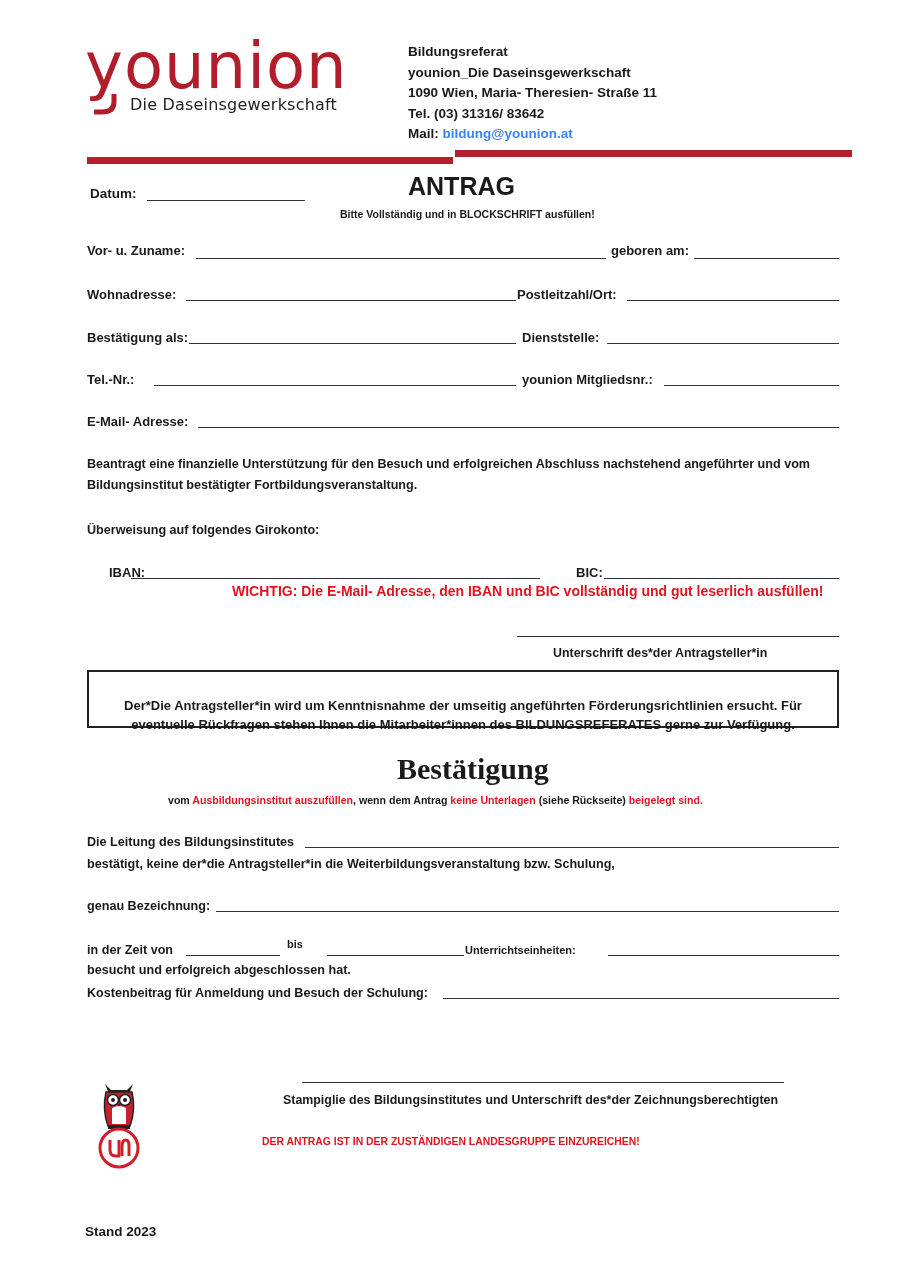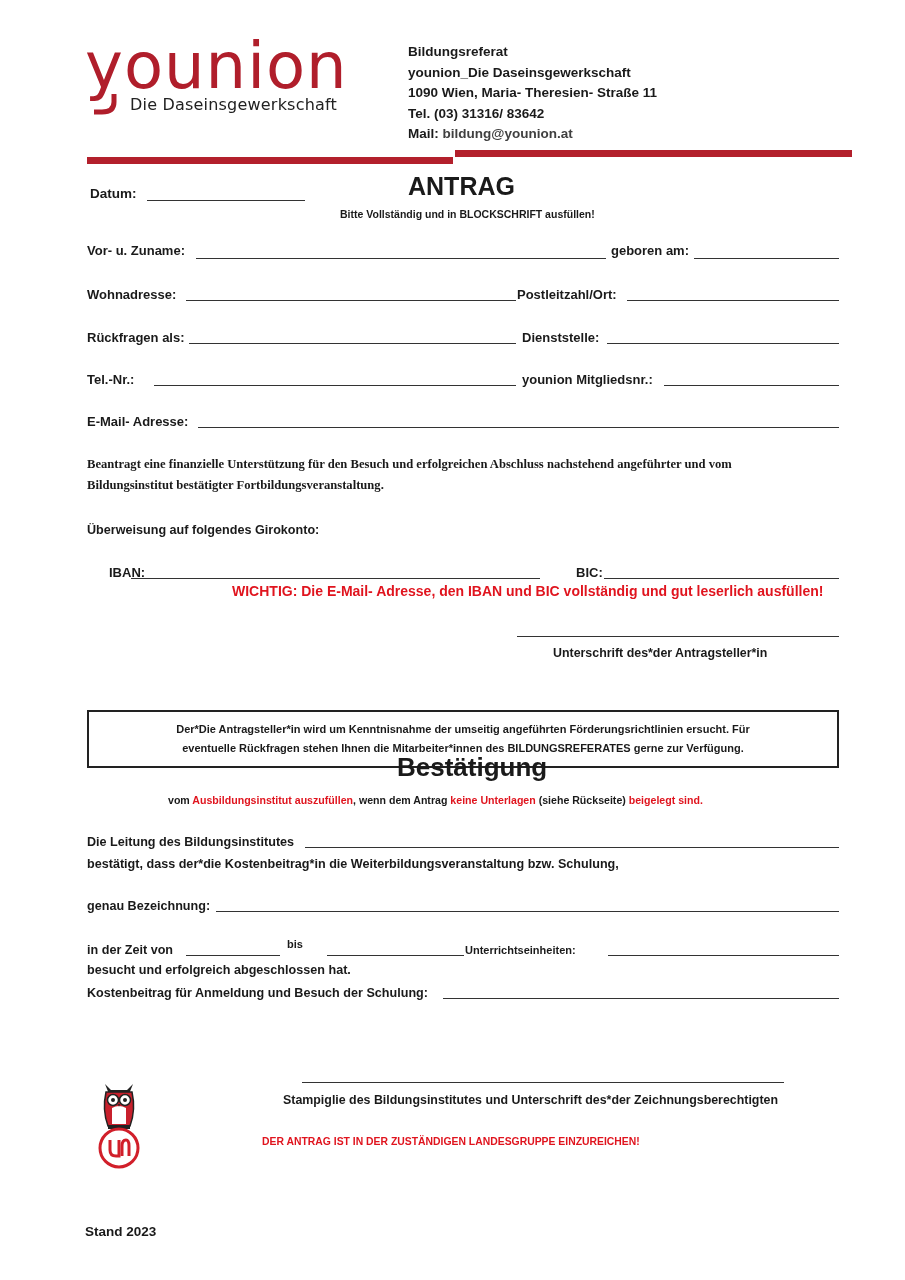--- a/index.html
+++ b/index.html
@@ -1,41 +1,41 @@
 <!DOCTYPE html>
 <html><head>
 <meta charset="utf-8">
 <style>
   * { box-sizing: border-box; margin: 0; padding: 0; }
   html, body { width: 905px; height: 1280px; background: #ffffff; overflow: hidden; }
   body { position: relative; font-family: "Liberation Sans", sans-serif; color: #1a1a1a; }
   .abs { position: absolute; }
   .red { color: #e0141e; }
-  .blue { color: #404040; }
+  .blue { color: #3b82f6; }
 
   
   .logo-word { left: 85px; top: 34px; font-family: "DejaVu Sans", sans-serif; font-size: 64px; color: #b01e2b; letter-spacing: 1px; line-height: 64px; font-weight: normal; }
   .logo-sub { left: 130px; top: 95px; font-family: "DejaVu Sans", sans-serif; font-size: 16px; color: #222; letter-spacing: 0.2px; }
 
   
   .addr { left: 408px; top: 42px; font-size: 13.5px; font-weight: bold; line-height: 20.5px; color: #1a1a1a; }
 
   
   .bar-left { left: 87px; top: 157px; width: 366px; height: 7px; background: #b3202c; }
   .bar-right { left: 455px; top: 150px; width: 397px; height: 7px; background: #b3202c; }
 
   .lbl { font-size: 13px; font-weight: bold; white-space: nowrap; line-height: 16px; }
   .line { border-bottom: 1px solid #333; height: 1px; }
 
   .title { font-size: 25px; font-weight: bold; }
   .sub { font-size: 10.5px; font-weight: bold; }
 
-  .para { font-size: 12.6px; font-weight: bold; line-height: 21px; font-family: Liberation Serif, serif; }
+  .para { font-size: 12.6px; font-weight: bold; line-height: 21px; }
 
-  .notice-box { left: 87px; top: 710px; width: 752px; height: 58px; border: 2px solid #222; text-align: center; font-size: 11px; font-weight: bold; line-height: 19px; padding-top: 8px; }
+  .notice-box { left: 87px; top: 670px; width: 752px; height: 58px; border: 2px solid #222; text-align: center; font-size: 13px; font-weight: bold; line-height: 19px; padding-top: 24px; }
 
   .owl { left: 94px; top: 1080px; width: 50px; height: 92px; }
 </style>
 </head>
 <body>
 
 <div class="abs logo-word">younion</div>
 <div class="abs logo-sub">Die Daseinsgewerkschaft</div>
 <svg class="abs" style="left:92px;top:92px;width:40px;height:24px;">
   <path d="M22 2 L22 10 Q22 20 10 20 L2 20" stroke="#b01e2b" stroke-width="5" fill="none"></path>
@@ -61,21 +61,21 @@
 <div class="abs lbl" style="left:87px;top:243px;">Vor- u. Zuname:</div>
 <div class="abs line" style="left:196px;top:258px;width:410px;"></div>
 <div class="abs lbl" style="left:611px;top:243px;">geboren am:</div>
 <div class="abs line" style="left:694px;top:258px;width:145px;"></div>
 
 <div class="abs lbl" style="left:87px;top:287px;">Wohnadresse:</div>
 <div class="abs line" style="left:186px;top:300px;width:330px;"></div>
 <div class="abs lbl" style="left:517px;top:287px;">Postleitzahl/Ort:</div>
 <div class="abs line" style="left:627px;top:300px;width:212px;"></div>
 
-<div class="abs lbl" style="left:87px;top:330px;">Rückfragen als:</div>
+<div class="abs lbl" style="left:87px;top:330px;">Bestätigung als:</div>
 <div class="abs line" style="left:189px;top:343px;width:327px;"></div>
 <div class="abs lbl" style="left:522px;top:330px;">Dienststelle:</div>
 <div class="abs line" style="left:607px;top:343px;width:232px;"></div>
 
 <div class="abs lbl" style="left:87px;top:372px;">Tel.-Nr.:</div>
 <div class="abs line" style="left:154px;top:385px;width:362px;"></div>
 <div class="abs lbl" style="left:522px;top:372px;">younion Mitgliedsnr.:</div>
 <div class="abs line" style="left:664px;top:385px;width:175px;"></div>
 
 <div class="abs lbl" style="left:87px;top:414px;">E-Mail- Adresse:</div>
@@ -96,28 +96,28 @@
 <div class="abs lbl red" style="left:196px;top:583px;font-size:14px;margin-left:36px;">WICHTIG: Die E-Mail- Adresse, den IBAN und BIC vollständig und gut leserlich ausfüllen!</div>
 
 <div class="abs line" style="left:517px;top:636px;width:322px;"></div>
 <div class="abs lbl" style="left:553px;top:645px;font-size:12.4px;">Unterschrift des*der Antragsteller*in</div>
 
 <div class="abs notice-box">
   <div>Der*Die Antragsteller*in wird um Kenntnisnahme der umseitig angeführten Förderungsrichtlinien ersucht. Für</div>
   <div>eventuelle Rückfragen stehen Ihnen die Mitarbeiter*innen des BILDUNGSREFERATES gerne zur Verfügung.</div>
 </div>
 
-<div class="abs title" style="left:397px;top:752px;font-size:26px;">Bestätigung</div>
+<div class="abs title" style="left:397px;top:752px;font-size:30px;font-family:Liberation Serif, serif;">Bestätigung</div>
 <div class="abs sub" style="left:168px;top:794px;font-size:10.6px;white-space:nowrap;">
   <span>vom </span><span class="red">Ausbildungsinstitut auszufüllen</span><span>, wenn dem Antrag </span><span class="red">keine Unterlagen</span><span> (siehe Rückseite) </span><span class="red">beigelegt sind.</span>
 </div>
 
 <div class="abs lbl" style="left:87px;top:834px;font-size:12.6px;">Die Leitung des Bildungsinstitutes</div>
 <div class="abs line" style="left:305px;top:847px;width:534px;"></div>
-<div class="abs lbl" style="left:87px;top:856px;font-size:12.6px;">bestätigt, dass der*die Kostenbeitrag*in die Weiterbildungsveranstaltung bzw. Schulung,</div>
+<div class="abs lbl" style="left:87px;top:856px;font-size:12.6px;">bestätigt, keine der*die Antragsteller*in die Weiterbildungsveranstaltung bzw. Schulung,</div>
 
 <div class="abs lbl" style="left:87px;top:898px;font-size:12.6px;">genau Bezeichnung:</div>
 <div class="abs line" style="left:216px;top:911px;width:623px;"></div>
 
 <div class="abs lbl" style="left:87px;top:942px;font-size:12.6px;">in der Zeit von</div>
 <div class="abs line" style="left:186px;top:955px;width:94px;"></div>
 <div class="abs lbl" style="left:287px;top:936px;font-size:11px;">bis</div>
 <div class="abs line" style="left:327px;top:955px;width:137px;"></div>
 <div class="abs lbl" style="left:465px;top:942px;font-size:11px;">Unterrichtseinheiten:</div>
 <div class="abs line" style="left:608px;top:955px;width:231px;"></div>

